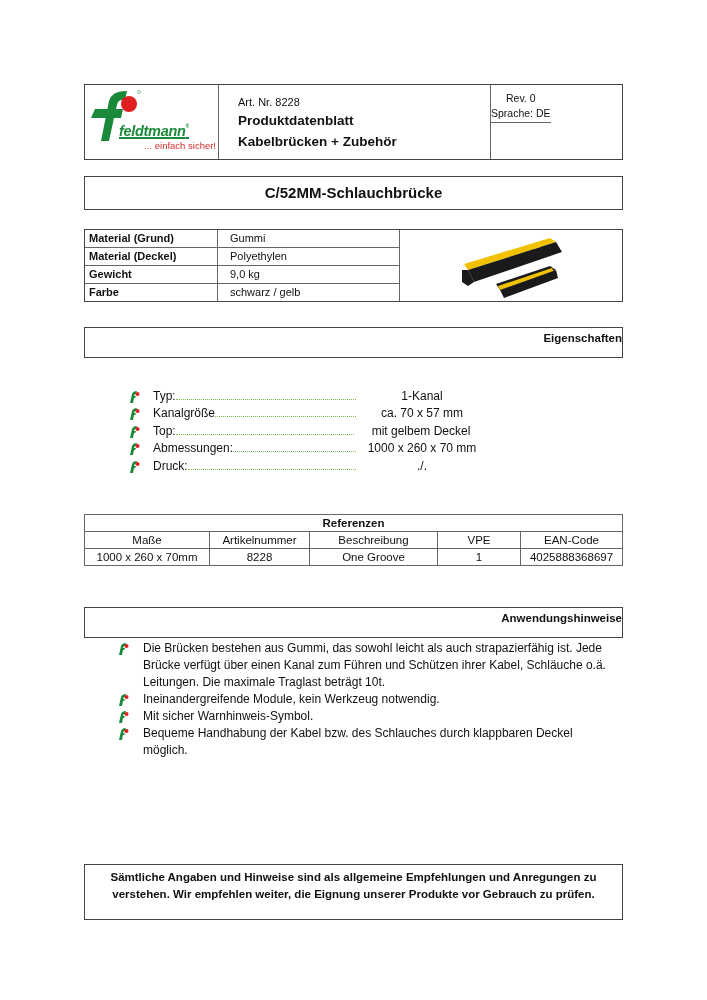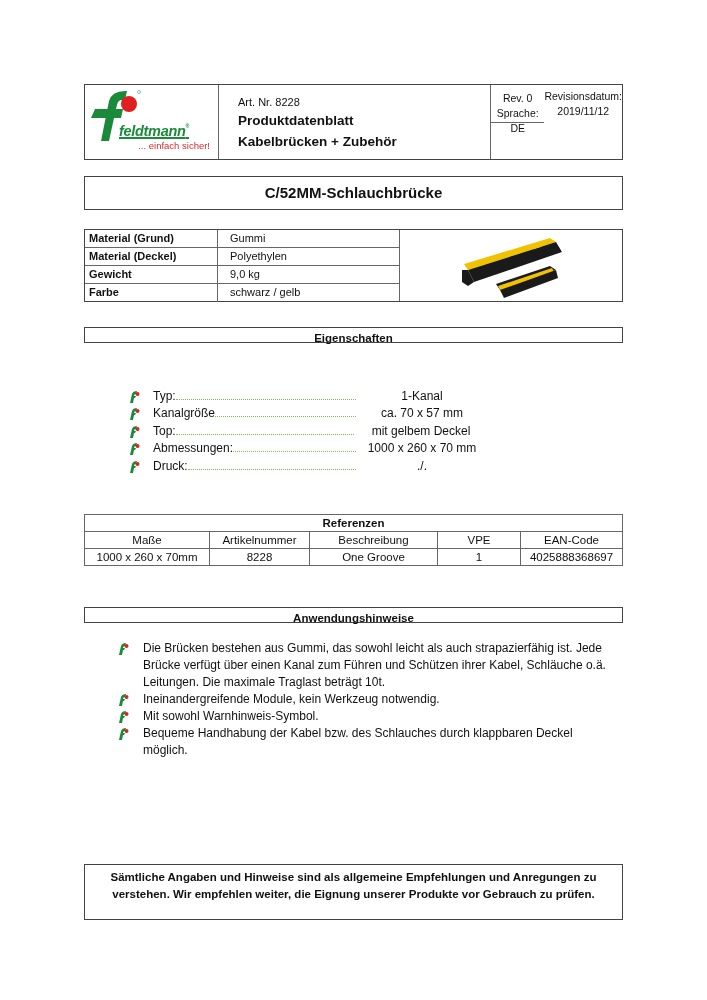--- a/index.html
+++ b/index.html
@@ -25,21 +25,21 @@
     }
     .logo-cell svg { position: absolute; left: 2px; top: 2px; }
     .logo-word {
       position: absolute; left: 34px; top: 38px;
       font-size: 14.5px; font-weight: bold; font-style: italic;
       color: #1a8a3a; letter-spacing: -0.3px;
       text-decoration: underline; text-decoration-thickness: 1.5px;
     }
     .logo-reg { font-size: 5px; vertical-align: top; color: #1a8a3a; }
     .logo-tag {
-      position: absolute; right: 8px; top: 55px;
+      position: absolute; right: 2px; top: 55px;
       font-size: 9.5px; color: #d42d2d;
     }
     .title-cell {
       width: 272px; height: 100%;
       border-right: 1px solid #666;
       padding-left: 19px;
       font-size: 12.5px;
     }
     .title-cell .art { margin-top: 11px; font-size: 11px; }
     .title-cell .t1, .title-cell .t2 { font-weight: bold; font-size: 13.5px; }
@@ -80,23 +80,23 @@
     .spec-row:last-child { border-bottom: none; }
     .spec-key {
       width: 133px; padding-left: 4px;
       font-weight: bold; border-right: 1px solid #666;
     }
     .spec-val { padding-left: 12px; }
     .spec-img { flex: 1; position: relative; }
 
     
     .section-box {
-      left: 84px; width: 539px; height: 16px;
-      border: 1.5px solid #444;
-      text-align: center;
+      left: 84px; width: 539px; height: 31px;
+      border: 1.5px solid #444;
+      text-align: right;
       font-size: 11.5px; font-weight: bold;
       line-height: 21px;
     }
 
     
     .props { left: 128px; top: 385px; width: 360px; text-align: center; }
     .prop {
       display: flex; align-items: flex-end;
       height: 17.5px; font-size: 12px;
     }
@@ -160,24 +160,20 @@
   </div>
   <div class="title-cell">
     <div class="art">Art. Nr. 8228</div>
     <div class="t1">Produktdatenblatt</div>
     <div class="t2">Kabelbrücken + Zubehör</div>
   </div>
   <div class="rev-cell">
     <div class="rev-top">
       <div>Rev. 0</div>
       <div>Sprache: DE</div>
-    </div>
-    <div class="rev-bot">
-      <div>Revisionsdatum:</div>
-      <div>2019/11/12</div>
     </div>
   </div>
 </div>
 
 <div class="abs prod-title">C/52MM-Schlauchbrücke</div>
 
 <div class="abs spec">
   <div class="spec-left">
     <div class="spec-row">
       <div class="spec-key">Material (Grund)</div>
@@ -300,21 +296,21 @@
         <path d="M2 13 L4 4 Q5 1 9 1 L8 4 Q6 4 6 6 L8 6 L7 8 L6 8 L5 13 Z" fill="#1a8a3a"></path>
         <circle cx="9.5" cy="4" r="2" fill="#e02020"></circle>
       </svg>
     <span>Ineinandergreifende Module, kein Werkzeug notwendig.</span>
   </div>
   <div class="usage-item">
     <svg class="bullet" viewBox="0 0 12 13">
         <path d="M2 13 L4 4 Q5 1 9 1 L8 4 Q6 4 6 6 L8 6 L7 8 L6 8 L5 13 Z" fill="#1a8a3a"></path>
         <circle cx="9.5" cy="4" r="2" fill="#e02020"></circle>
       </svg>
-    <span>Mit sowohl Warnhinweis-Symbol.</span>
+    <span>Mit sicher Warnhinweis-Symbol.</span>
   </div>
   <div class="usage-item">
     <svg class="bullet" viewBox="0 0 12 13">
         <path d="M2 13 L4 4 Q5 1 9 1 L8 4 Q6 4 6 6 L8 6 L7 8 L6 8 L5 13 Z" fill="#1a8a3a"></path>
         <circle cx="9.5" cy="4" r="2" fill="#e02020"></circle>
       </svg>
     <span>Bequeme Handhabung der Kabel bzw. des Schlauches durch klappbaren Deckel möglich.</span>
   </div>
 </div>
 

